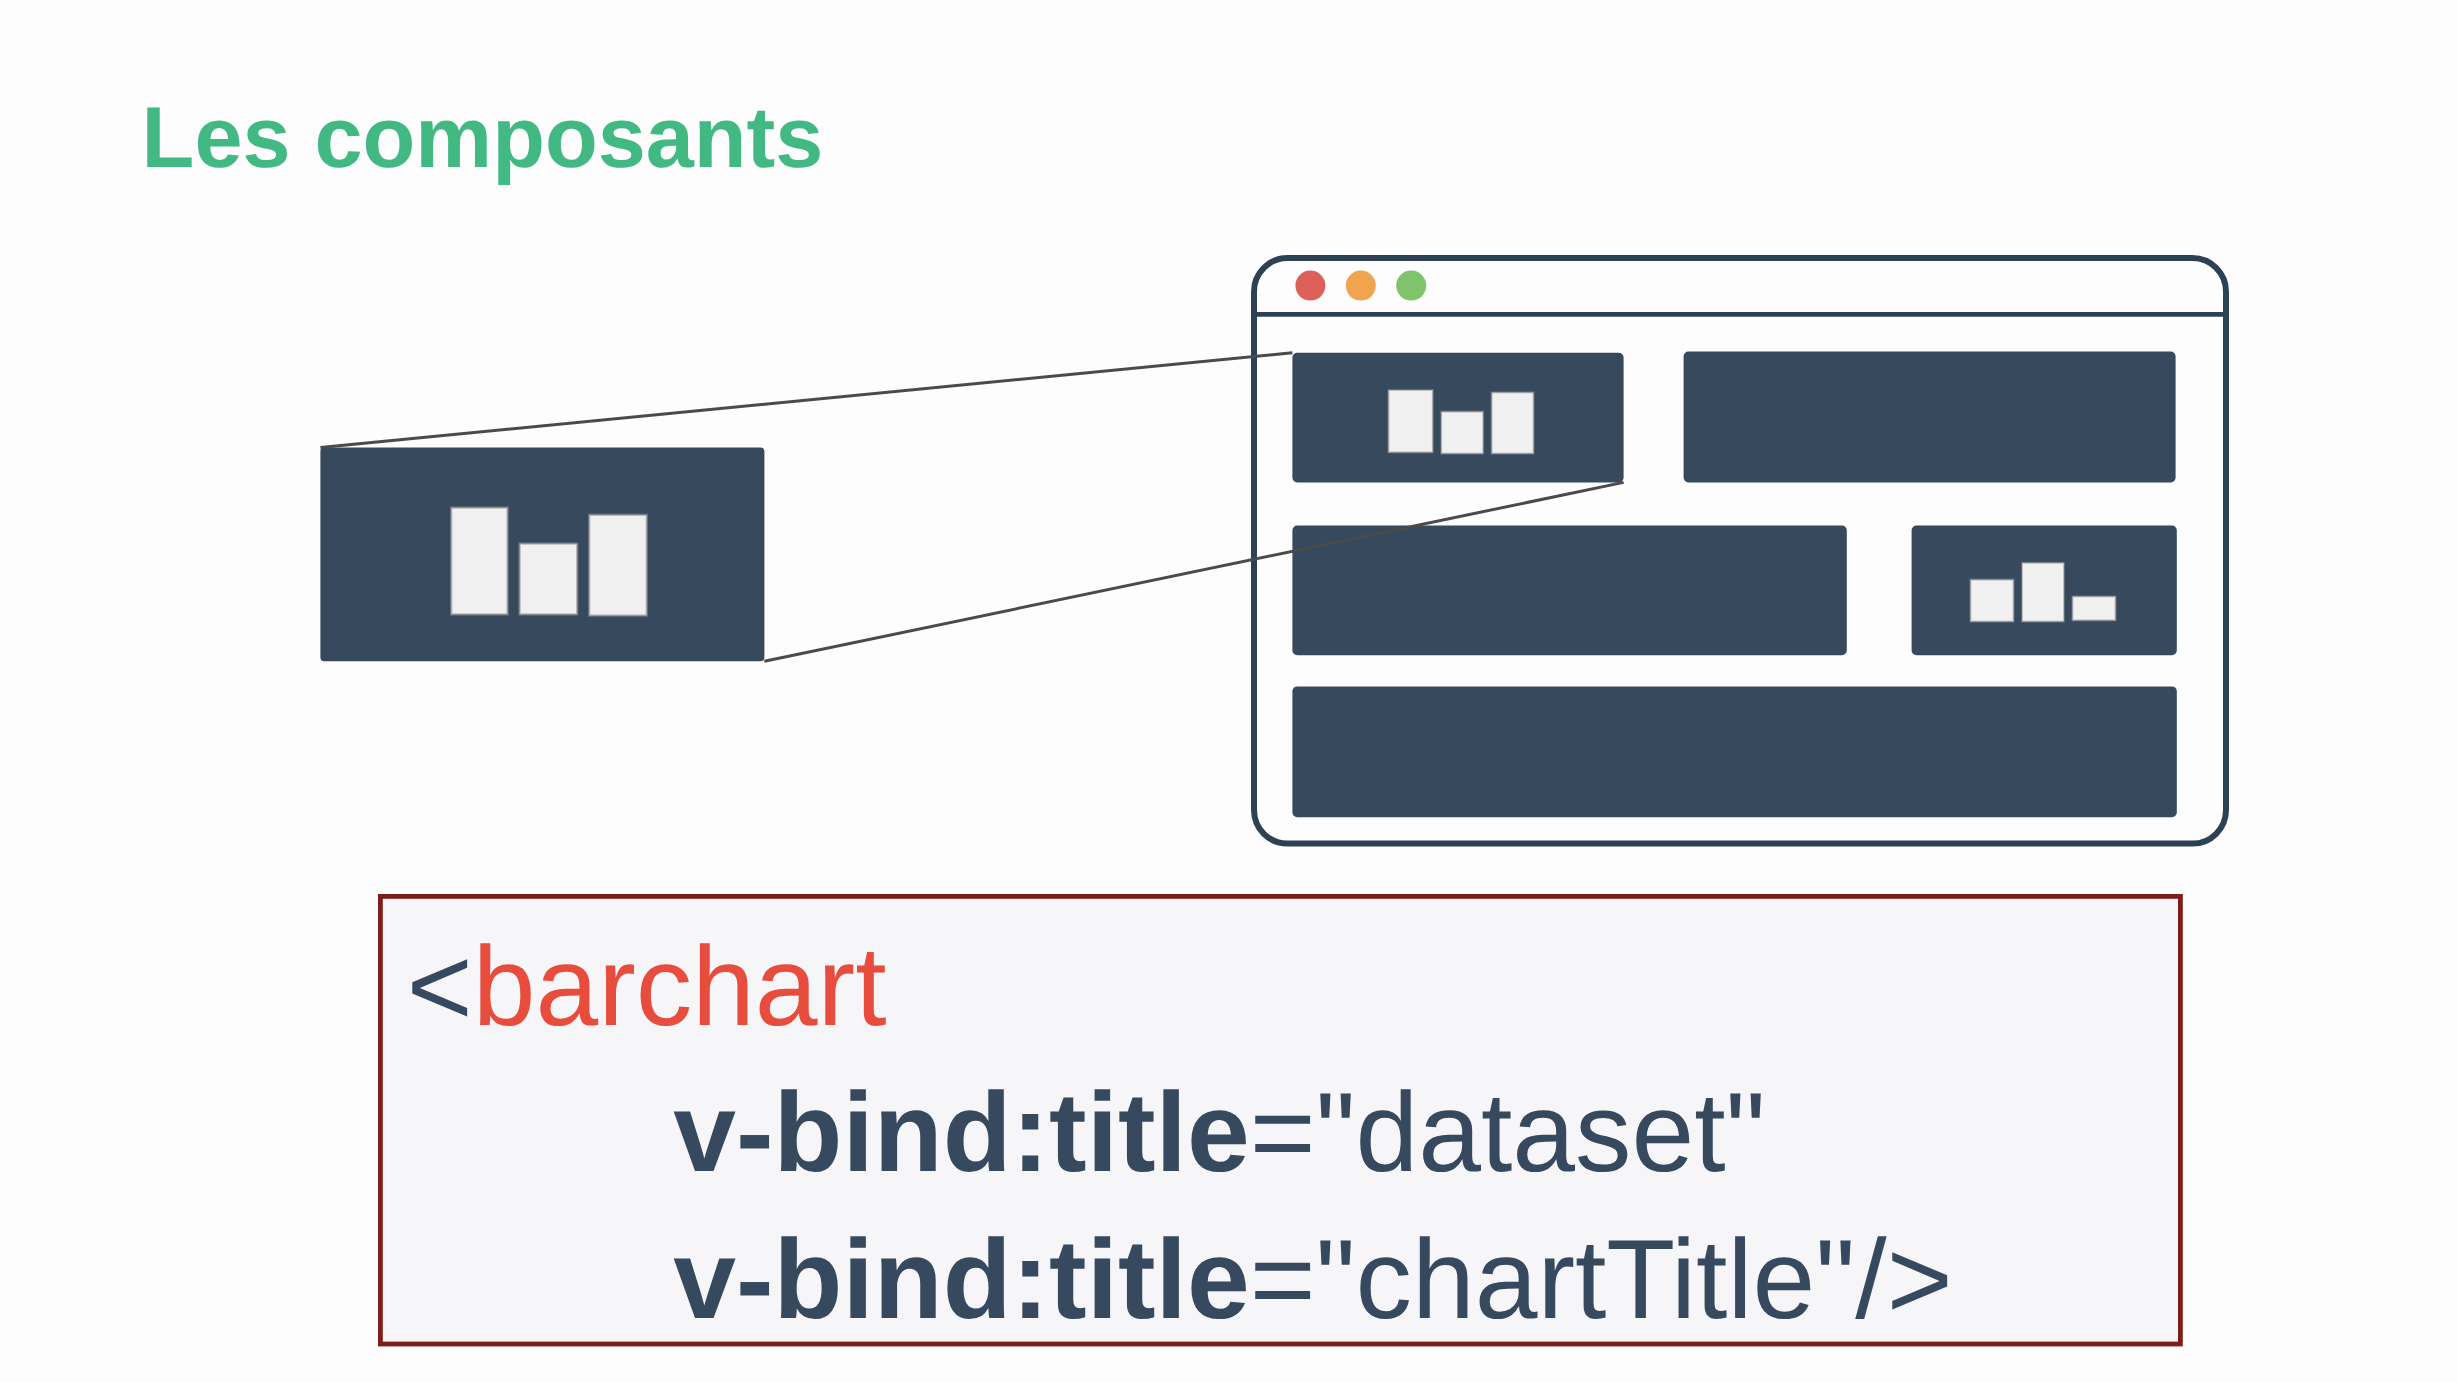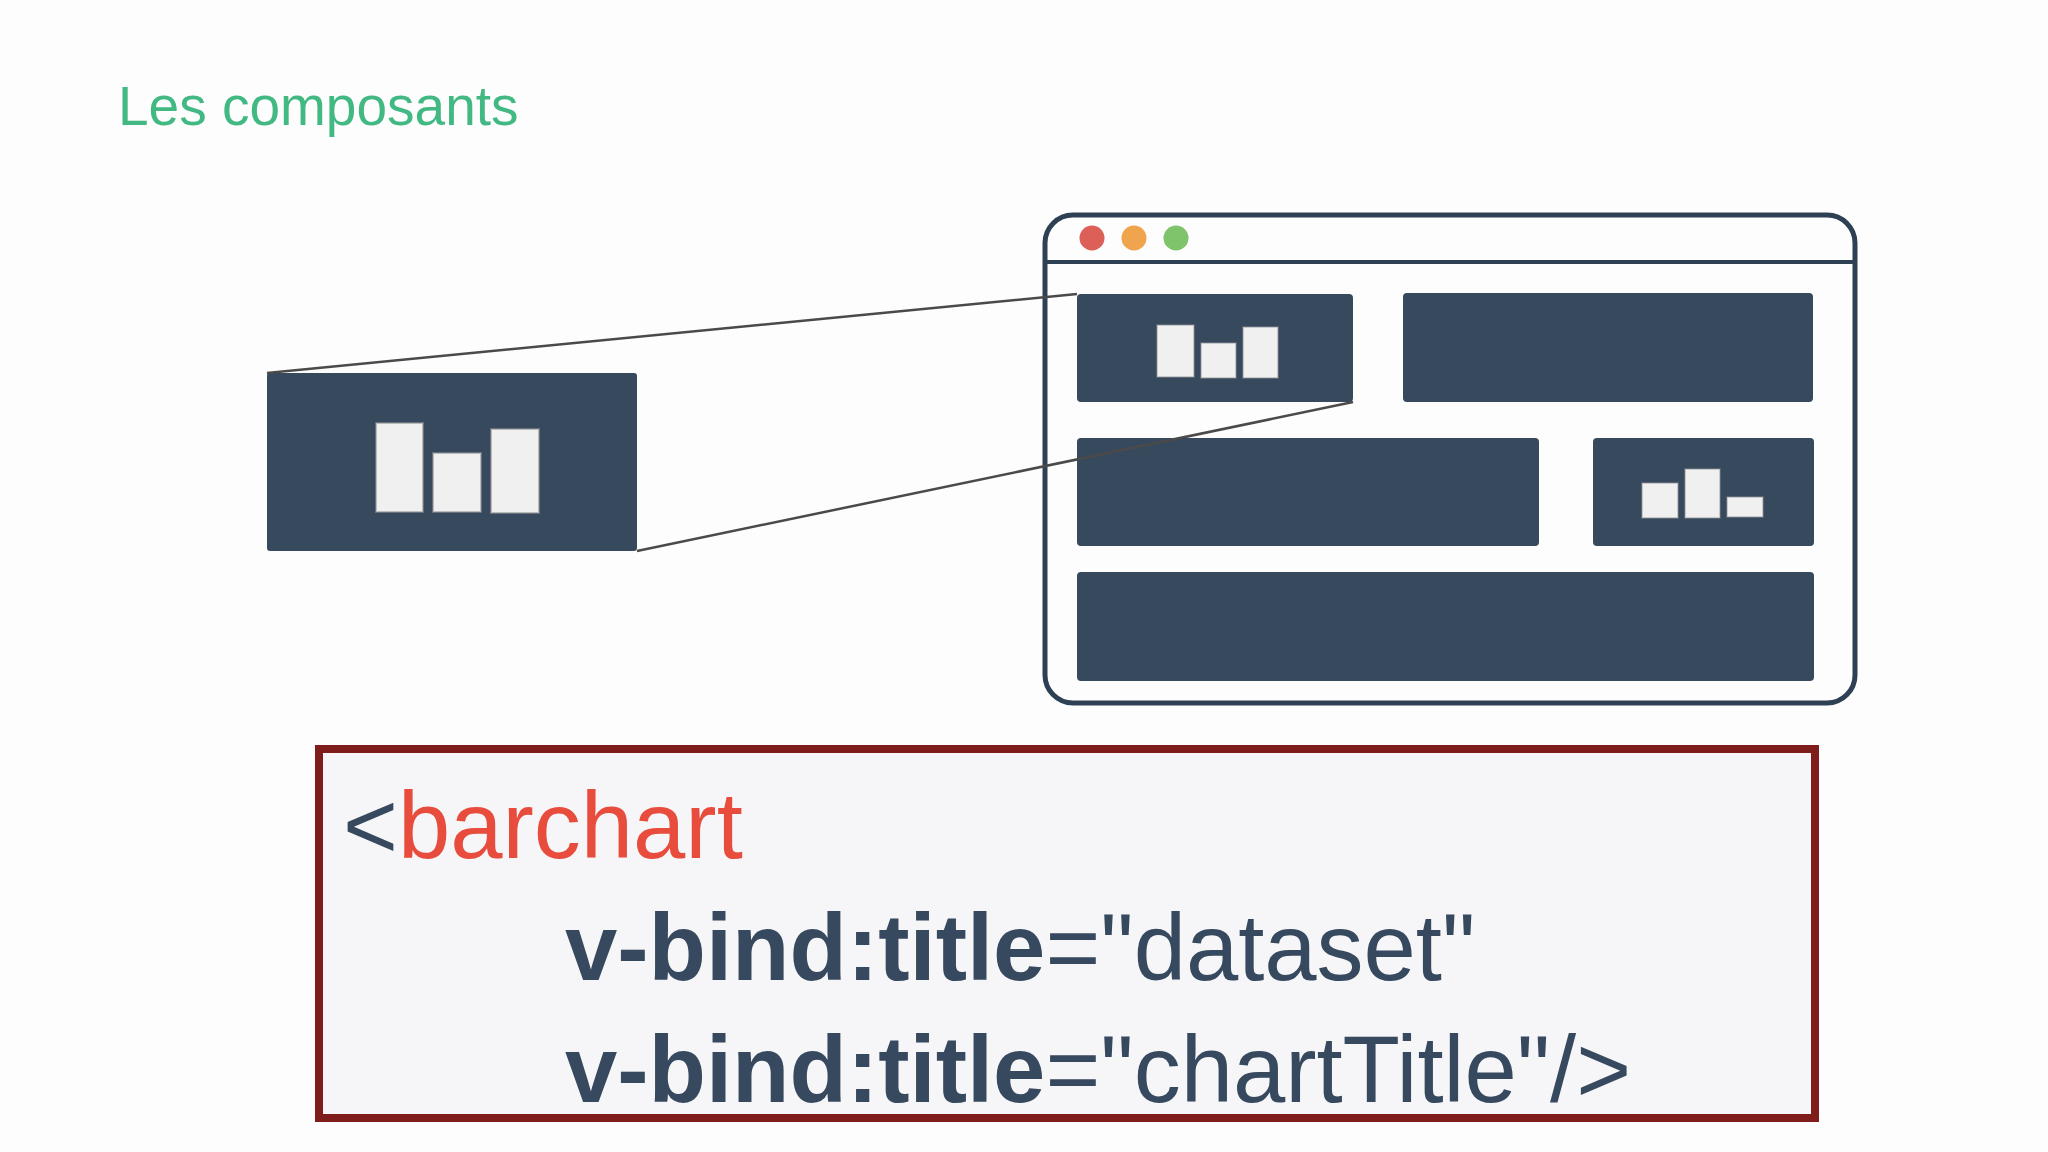--- a/index.html
+++ b/index.html
@@ -5,31 +5,31 @@
   html,body{margin:0;padding:0;}
   body{
     width:2048px;height:1152px;
     background:#fdfdfe;
     font-family:"Liberation Sans", sans-serif;
     overflow:hidden;
   }
   .stage{position:relative;width:2048px;height:1152px;}
   .slide-title{
     position:absolute;left:118px;top:79px;
-    font-size:55px;line-height:1;
-    font-weight:400;color:#42b983;
+    font-size:72px;line-height:1;
+    font-weight:700;color:#42b983;
     white-space:nowrap;margin:0;
   }
   .diagram-svg{position:absolute;left:0;top:0;}
   .code-box{
     position:absolute;left:315px;top:745px;
     width:1504px;height:377px;
     box-sizing:border-box;
     background:#f6f6f8;
-    border:8px solid #7f1d1d;
+    border:4px solid #7f1d1d;
   }
   .code-line{
     font-size:94px;line-height:122px;
     color:#36495e;white-space:pre;
     padding-left:20px;
   }
   .code-line.first{padding-top:12px;}
   .code-line.indented{padding-left:242px;}
   .tok-bold{font-weight:700;}
   .tok-red{color:#e74c3c;}

